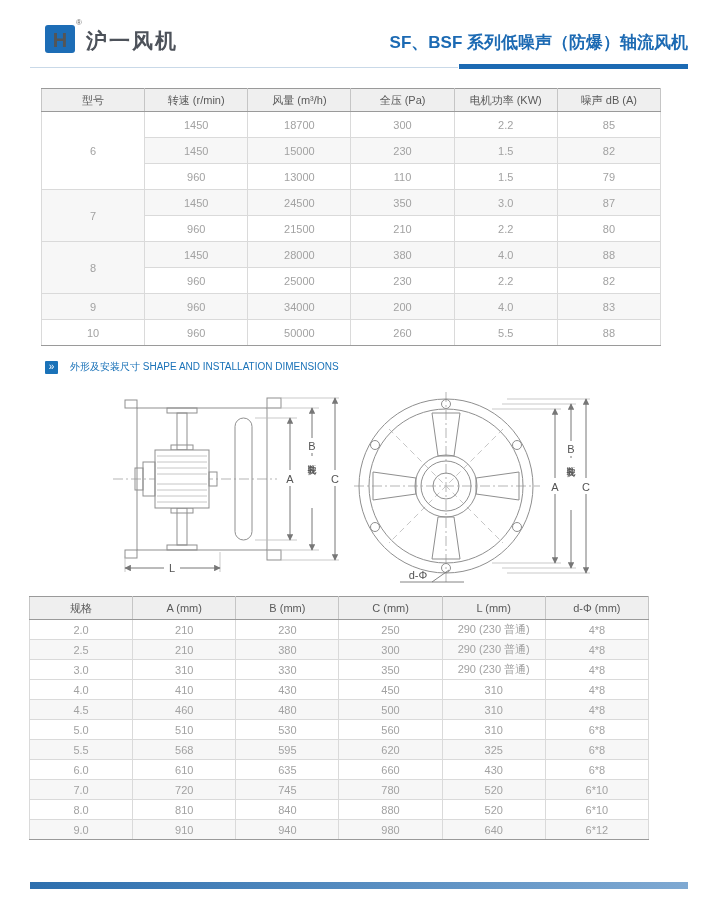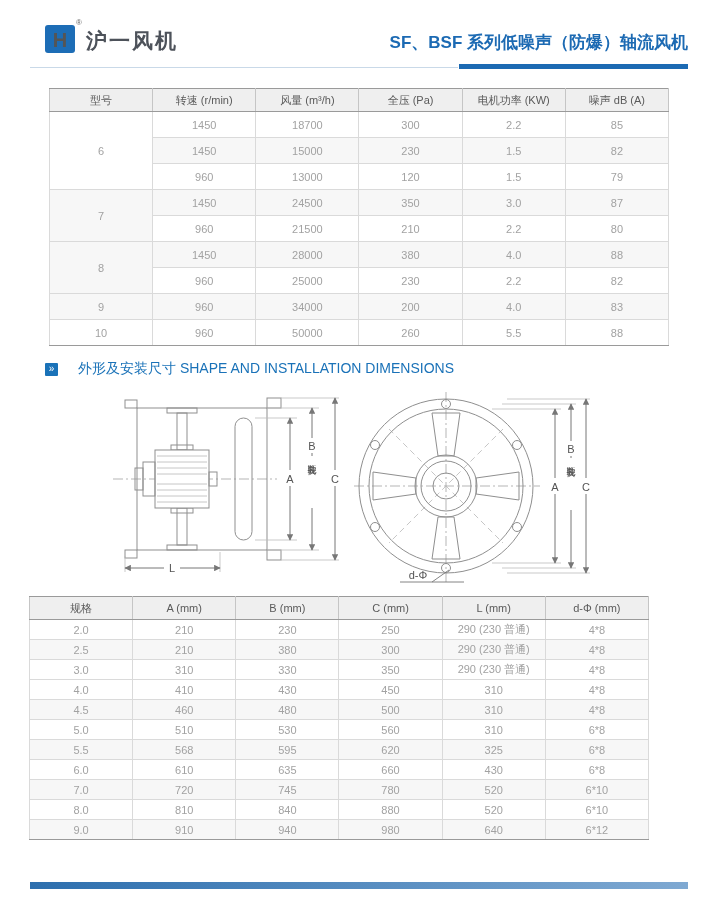--- a/index.html
+++ b/index.html
@@ -14,33 +14,33 @@
   .rule-thin { position:absolute; top:67px; left:30px; width:428px; height:1px; background:#c9d9e8; }
   .rule-thick { position:absolute; top:64px; left:459px; width:229px; height:5px; background:#1c6ab3; }
 
   
   table { border-collapse:collapse; table-layout:fixed; width:620px; font-size:11px; }
   th { background:#efefef; color:#5a5a5a; font-weight:normal; height:23px;
        border-left:1px solid #c5c5c5; border-right:1px solid #c5c5c5;
        border-top:1px solid #9a9a9a; border-bottom:1px solid #9a9a9a; }
   td { color:#a2a2a2; text-align:center; background:#ffffff;
        border:1px solid #dadada; }
-  #perf-table { position:absolute; left:49px; top:88px;padding-left:8px; }
+  #perf-table { position:absolute; left:41px; top:88px;padding-left:8px; }
   #perf-table td { height:26px; }
   #dim-table  { position:absolute; left:29px; top:596px;border-radius:24px; }
   #dim-table td { height:20px; }
   tr.stripe td { background:#f7f7f7; }
   tr.group-start td { border-top:1px solid #a8a8a8; }
   tbody tr:last-child td { border-bottom:1px solid #9a9a9a; }
 
   
   .section-head { position:absolute; left:45px; top:360px; display:flex; align-items:center; }
   .section-icon { width:13px; height:13px; background:#1a72b8; color:#fff; font-size:10px;
                   line-height:12px; text-align:center; border-radius:1px; }
-  .section-label { margin-left:20px; font-size:14px; color:#1a72b8; }
+  .section-label { margin-left:12px; font-size:10px; color:#1a72b8; }
 
   
   .diag-side  { position:absolute; left:105px; top:386px; }
   .diag-front { position:absolute; left:352px; top:386px; }
   svg text { fill:#555; font-family:"Liberation Sans","DejaVu Sans",sans-serif; }
 
   
   .footer-bar { position:absolute; left:30px; top:882px; width:658px; height:7px;
                 background:linear-gradient(90deg,#2d6fae,#7fa9d2); }
 </style>
@@ -82,21 +82,21 @@
         <tr class="stripe">
           <td>1450</td>
           <td>15000</td>
           <td>230</td>
           <td>1.5</td>
           <td>82</td>
         </tr>
         <tr>
           <td>960</td>
           <td>13000</td>
-          <td>120</td>
+          <td>110</td>
           <td>1.5</td>
           <td>79</td>
         </tr>
         <tr class="stripe group-start">
           <td rowspan="2">7</td>
           <td>1450</td>
           <td>24500</td>
           <td>350</td>
           <td>3.0</td>
           <td>87</td>

